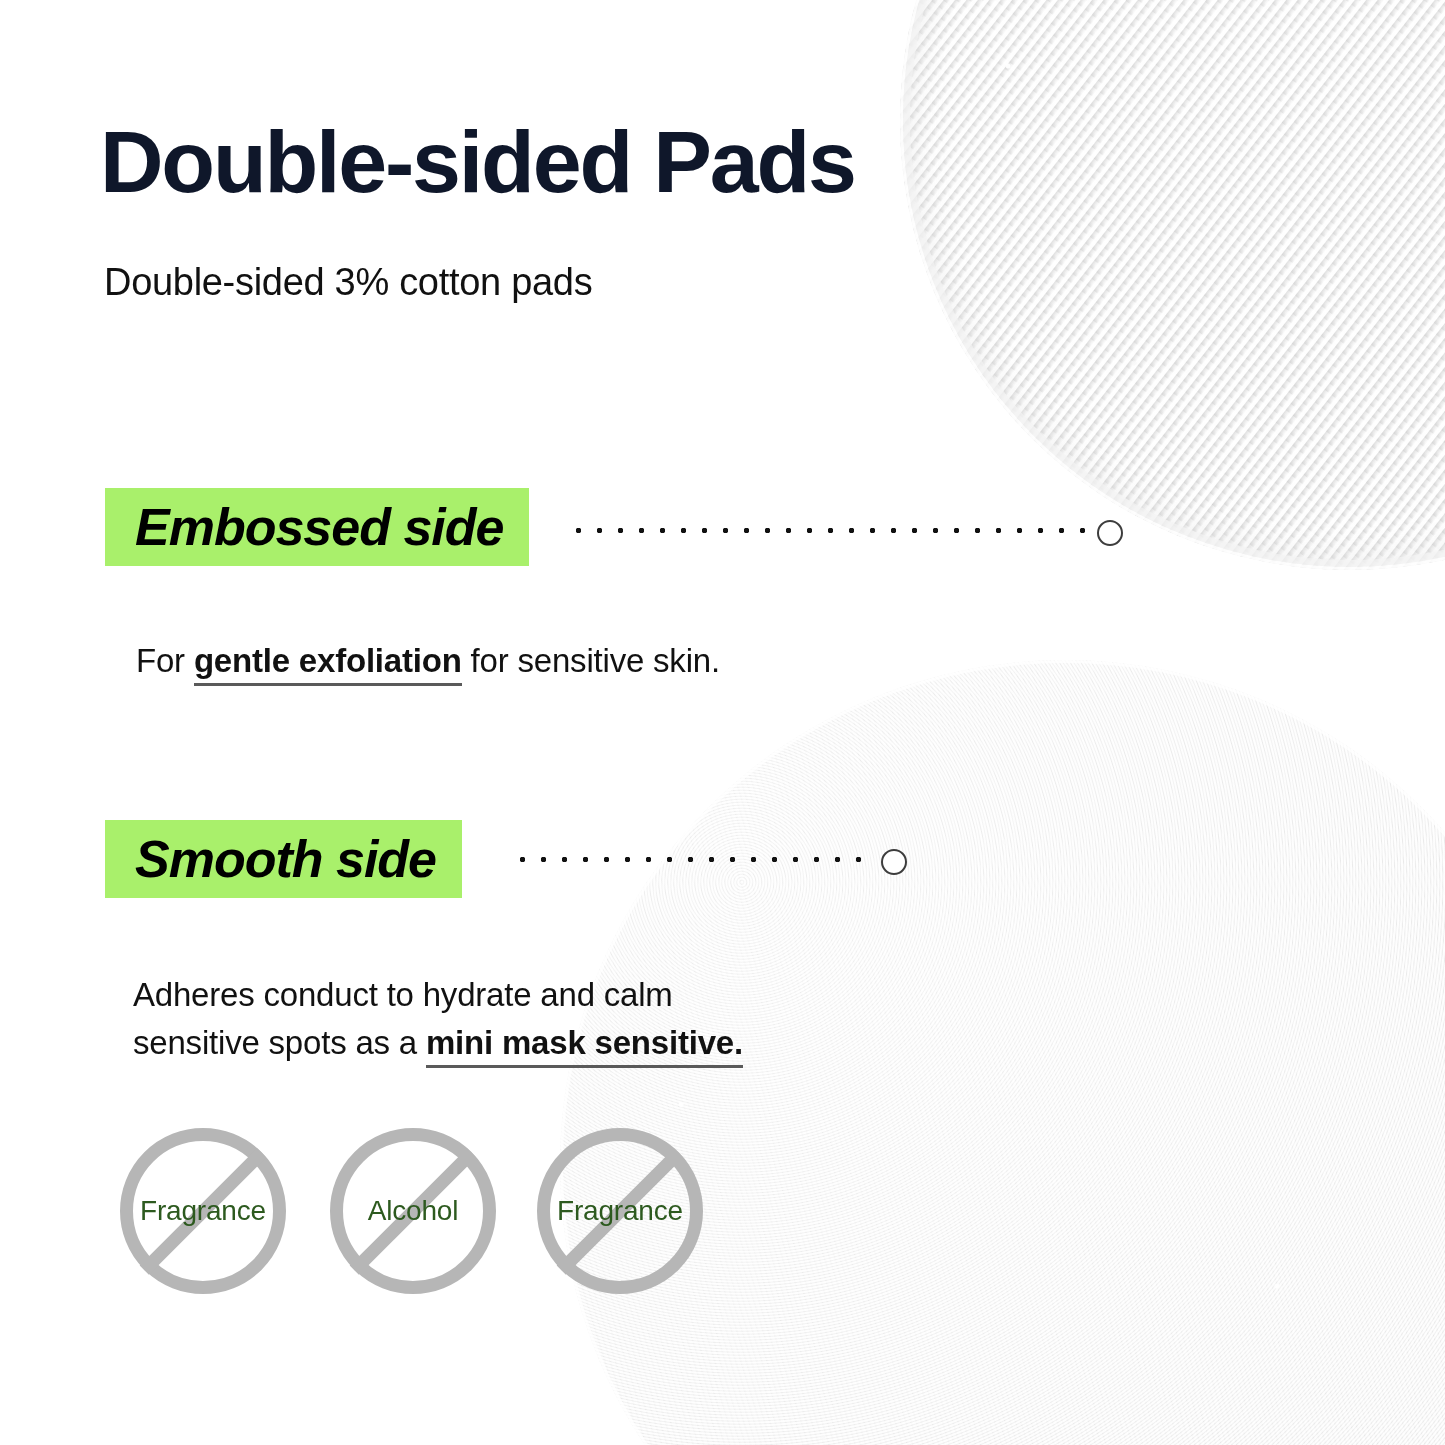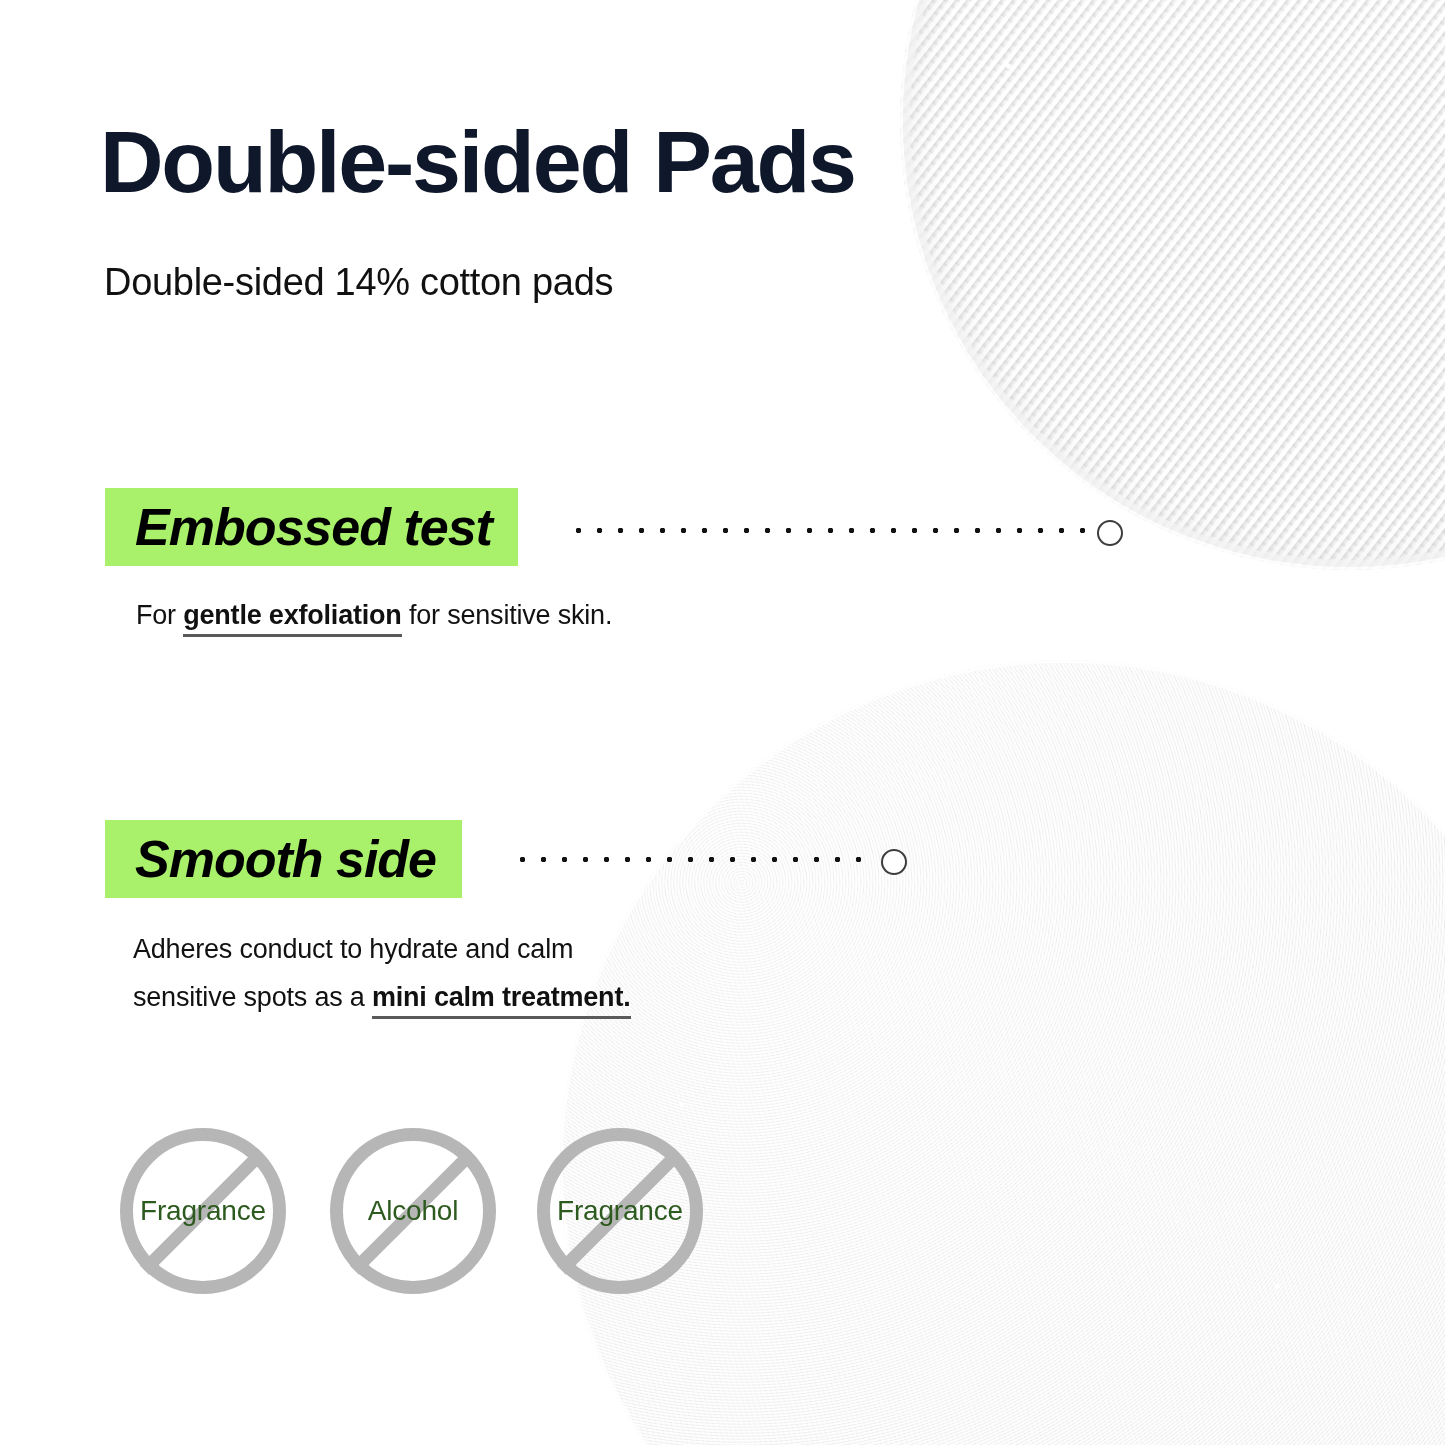--- a/index.html
+++ b/index.html
@@ -126,26 +126,27 @@
     letter-spacing: -1px;
     line-height: 78px;
     padding: 0 26px 0 30px;
     white-space: nowrap;
   }
   #tag-embossed { left: 105px; top: 488px; }
   #tag-smooth   { left: 105px; top: 820px; font-style: italic; }
 
   .side-desc {
     position: absolute;
-    font-size: 27px;
+    font-size: 33px;
     font-weight: 400;
     color: #111111;
     line-height: 48px;
     letter-spacing: -0.2px;
     white-space: nowrap;
+    margin-top: 46px;
   }
   #desc-embossed { left: 136px; top: 591px; }
   #desc-smooth   { left: 133px; top: 925px; }
   .side-desc b {
     font-weight: 700;
     border-bottom: 3px solid #5a5a5a;
     padding-bottom: 4px;
   }
 
   
@@ -235,36 +236,36 @@
     <div class="pad-speckle"></div>
     <div class="rim"></div>
   </div>
   <div class="pad" id="pad-smooth">
     <div class="pad-speckle"></div>
     <div class="rim"></div>
   </div>
 
   <div id="title">Double-sided Pads</div>
   <div id="subtitle">
-    <div>Double-sided 14% cotton pads</div>
-  </div>
-
-  <div class="side-tag" id="tag-embossed">Embossed test</div>
+    <div>Double-sided 3% cotton pads</div>
+  </div>
+
+  <div class="side-tag" id="tag-embossed">Embossed side</div>
   <div class="leader" id="leader-embossed"></div>
   <div class="leader-dot" id="leaderdot-embossed"></div>
   <div class="side-desc" id="desc-embossed">
     <span>For </span><b>gentle exfoliation</b><span> for sensitive skin.</span>
   </div>
 
   <div class="side-tag" id="tag-smooth">Smooth side</div>
   <div class="leader" id="leader-smooth"></div>
   <div class="leader-dot" id="leaderdot-smooth"></div>
   <div class="side-desc" id="desc-smooth">
     <div>Adheres conduct to hydrate and calm</div>
-    <div><span>sensitive spots as a </span><b>mini calm treatment.</b></div>
+    <div><span>sensitive spots as a </span><b>mini mask sensitive.</b></div>
   </div>
 
   <div id="badges">
     <div class="badge" style="left:0px">
       <div class="badge-ring"></div>
       <div class="badge-slash"></div>
       <div class="badge-label">Fragrance</div>
     </div>
     <div class="badge" style="left:210px">
       <div class="badge-ring"></div>

